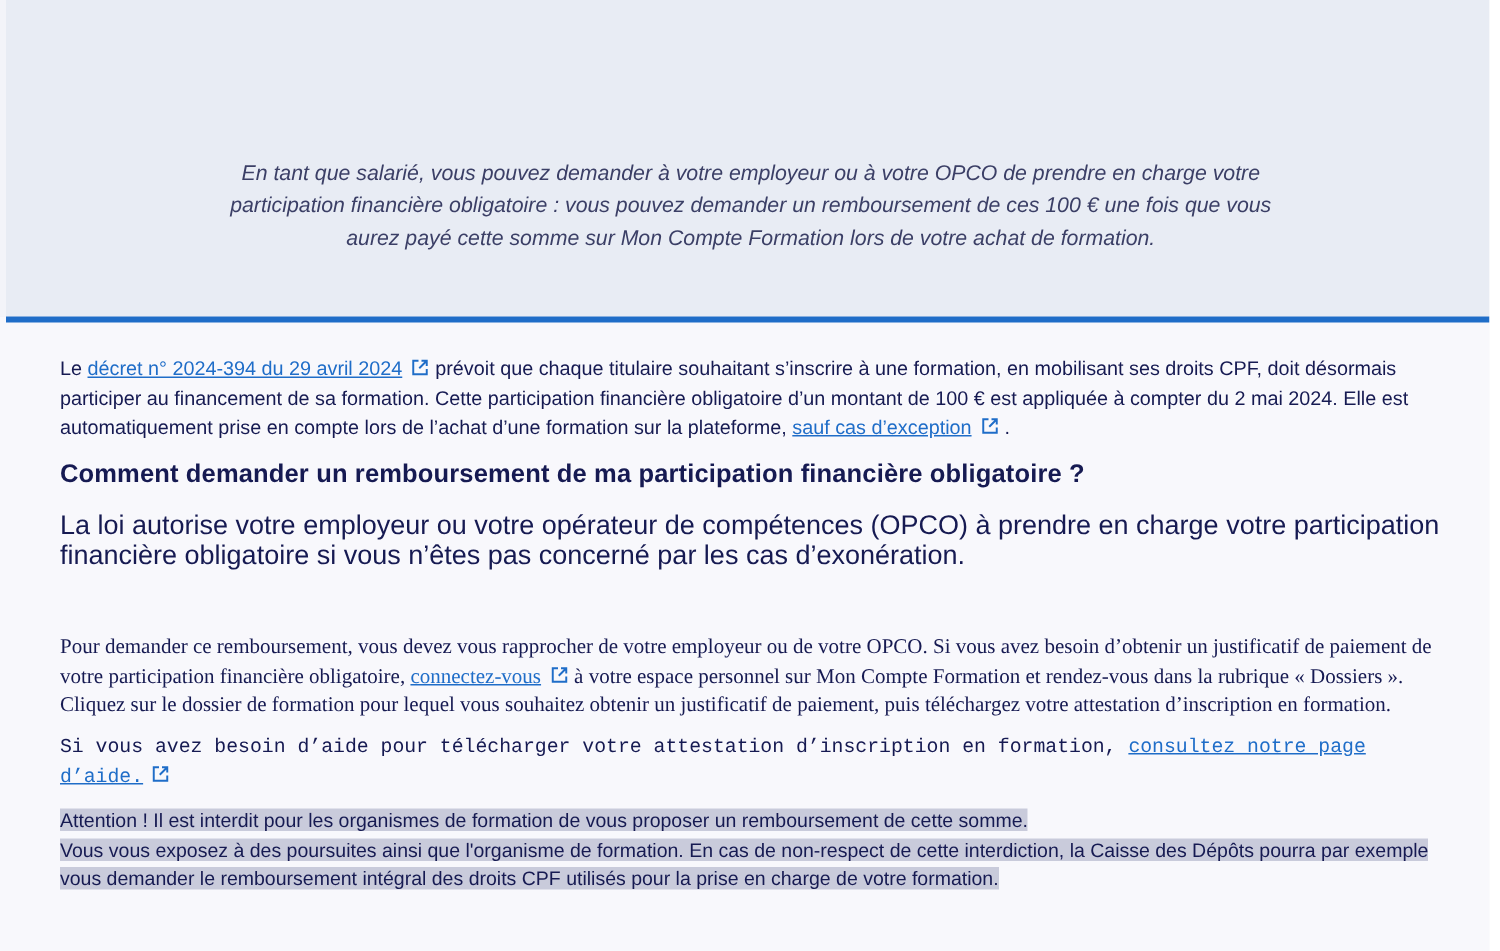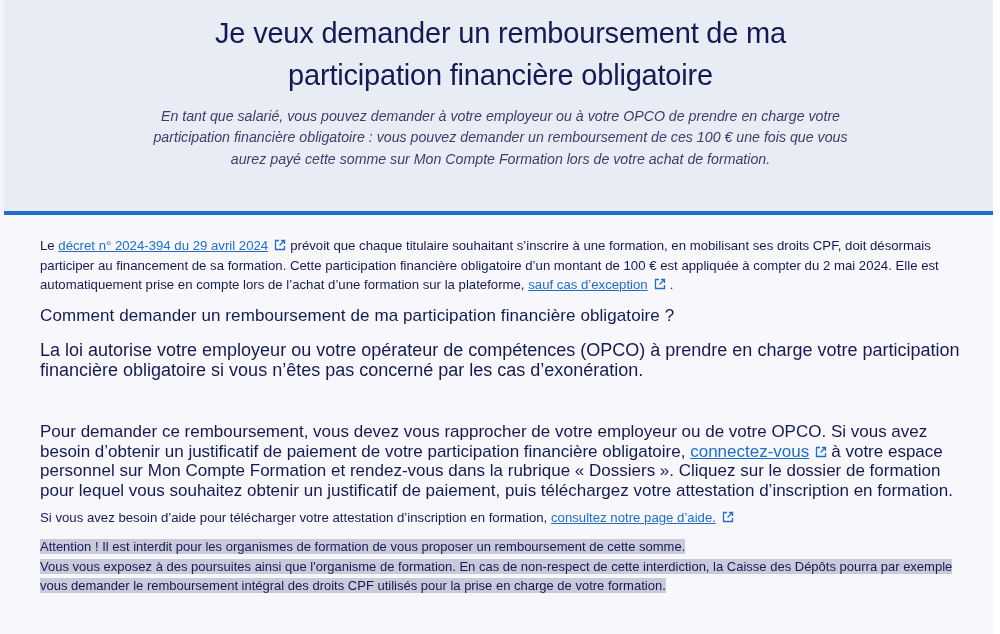--- a/index.html
+++ b/index.html
@@ -55,41 +55,37 @@
       margin-top: 40px;
     }
     .ext {
       display: inline-block; width: 12px; height: 12px;
       vertical-align: -1px; margin: 0 4px 0 6px;
     }
     .ext svg { width: 12px; height: 12px; display: block; }
     .h2 {
       position: absolute; left: 40px; top: 305px; width: 920px;
       font-size: 17px; line-height: 22px; color: #161a52;
-      font-weight: normal; letter-spacing: 0.1px;
+      font-weight: bold; letter-spacing: 0.1px;
     }
     .block2 { position: absolute; left: 40px; top: 341px; width: 920px; font-size: 18px; line-height: 19.5px; color: #161a52; }
-    .block3 { position: absolute; left: 40px; top: 422px; width: 920px; font-size: 17px; line-height: 19.5px; color: #161a52; }
-    .block4 { position: absolute; left: 40px; top: 508px; width: 920px; font-size: 13.2px; line-height: 19.5px; color: #161a52; }
+    .block3 { position: absolute; left: 40px; top: 422px; width: 920px; font-size: 14px; line-height: 19.5px; color: #161a52; font-family: Liberation Serif, serif; }
+    .block4 { position: absolute; left: 40px; top: 488px; width: 920px; font-size: 13.2px; line-height: 19.5px; color: #161a52; font-family: Liberation Mono, monospace; }
     .block5 { position: absolute; left: 40px; top: 537px; width: 920px; font-size: 13px; line-height: 19.5px; color: #161a52; }
     .hl {
       background: #c9cbdb;
       box-decoration-break: clone;
       -webkit-box-decoration-break: clone;
     }
   </style>
 </head>
 <body>
 
 <div class="page">
   <div class="hero">
-    <h1 class="hero-title">
-      <span>Je veux demander un remboursement de ma</span><br>
-      <span>participation financière obligatoire</span>
-    </h1>
     <p class="hero-sub">En tant que salarié, vous pouvez demander à votre employeur ou à votre OPCO de prendre en charge votre participation financière obligatoire : vous pouvez demander un remboursement de ces 100 € une fois que vous aurez payé cette somme sur Mon Compte Formation lors de votre achat de formation.</p>
   </div>
   <div class="hero-border"></div>
 
   <div class="content">
     <p>
       <span>Le </span><a class="link">décret n° 2024-394 du 29 avril 2024</a><span class="ext"><svg viewBox="0 0 12 12">
             <path d="M5 1.5H1.5v9h9V7" fill="none" stroke="#1f6dc8" stroke-width="1.3"></path>
             <path d="M7 1.5h3.5V5M10.5 1.5 5.5 6.5" fill="none" stroke="#1f6dc8" stroke-width="1.3"></path>
           </svg></span><span>prévoit que chaque titulaire souhaitant s’inscrire à une formation, en mobilisant ses droits CPF, doit désormais participer au financement de sa formation. Cette participation financière obligatoire  d’un montant de 100 € est appliquée à compter du 2 mai 2024. Elle est automatiquement prise en compte lors de l’achat d’une formation sur la plateforme, </span><a class="link">sauf cas d’exception</a><span class="ext"><svg viewBox="0 0 12 12">

